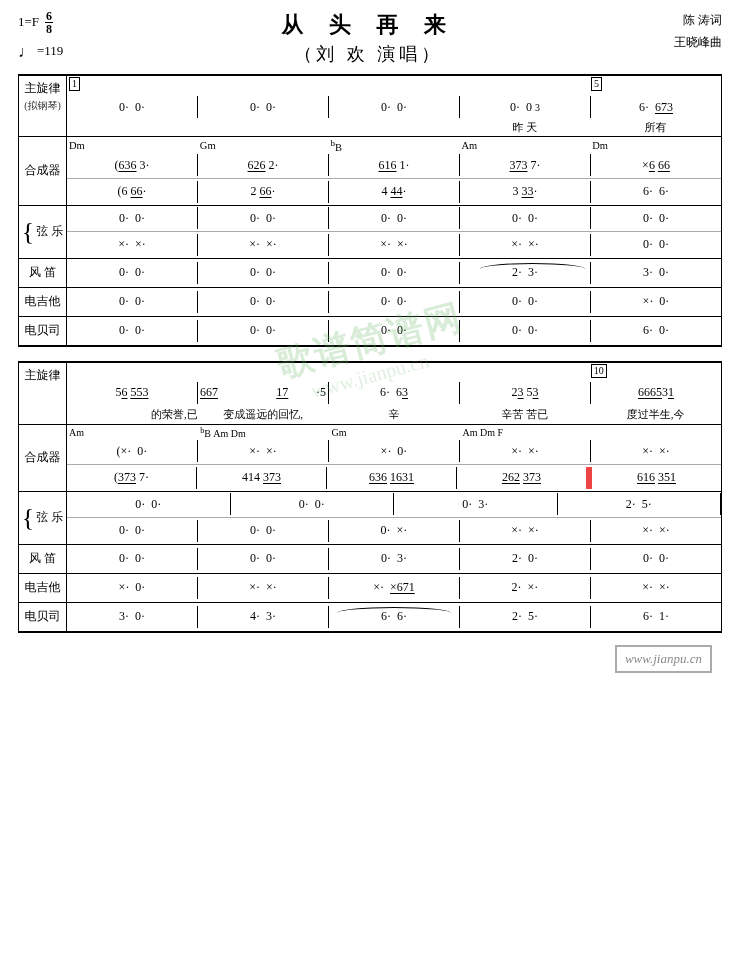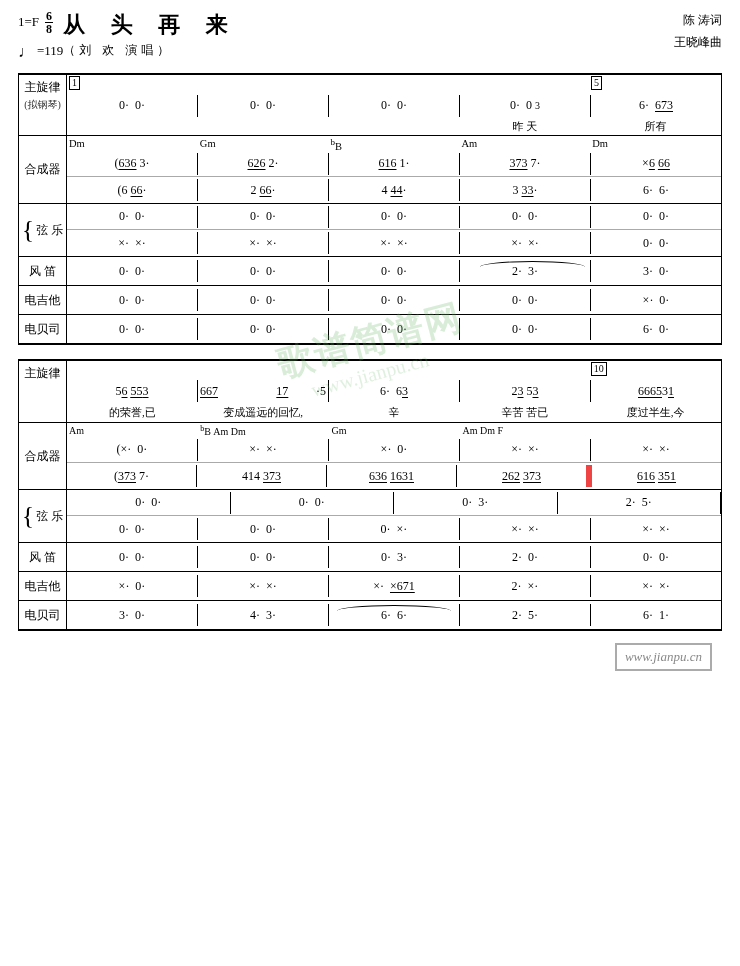--- a/index.html
+++ b/index.html
@@ -27,30 +27,31 @@
       align-items: flex-start;
       margin-bottom: 2px;
     }
     .key-info {
       font-size: 13px;
       line-height: 1.6;
     }
     .key-info .key-line { display: flex; align-items: center; gap: 4px; }
 
     .title-block {
+      text-align: center;
       flex: 1;
     }
     .title-main {
       font-size: 22px;
       font-weight: bold;
       letter-spacing: 10px;
       margin-bottom: 2px;
     }
     .title-sub {
-      font-size: 12px;
+      font-size: 18px;
       letter-spacing: 4px;
     }
 
     .credits {
       font-size: 12px;
       text-align: right;
       line-height: 1.8;
     }
 
     
@@ -366,21 +367,21 @@
             <span style="text-decoration:underline;text-underline-offset:2px;">3</span>
             <span>&nbsp;5</span>
             <span style="text-decoration:underline;text-underline-offset:2px;">3</span>
           </div>
           <div class="m-cell" style="border-right:none;">
             <span style="text-underline-offset:2px;"><span style="text-decoration:underline;text-underline-offset:2px;">6665</span>3<span style="text-decoration:underline;text-underline-offset:2px;">1</span></span>
           </div>
         </div>
 
         <div style="display:flex; min-height:15px; font-size:11px; padding-bottom:2px;">
-          <div style="flex:1; text-align:center;">的荣誉,已</div>
+          <div style="flex:1; text-align:right;">的荣誉,已</div>
           <div style="flex:1; text-align:center;">变成遥远的回忆,</div>
           <div style="flex:1; text-align:center;">辛</div>
           <div style="flex:1; text-align:center;">辛苦&nbsp;苦已</div>
           <div style="flex:1; text-align:center;">度过半生,今</div>
         </div>
       </div>
     </div>
 
     <div style="display:flex; border-bottom:1px solid #000; border-left:1px solid #000; border-right:1px solid #000;">
       <div class="label-cell" style="border-right:1px solid #000;">合成器</div>

